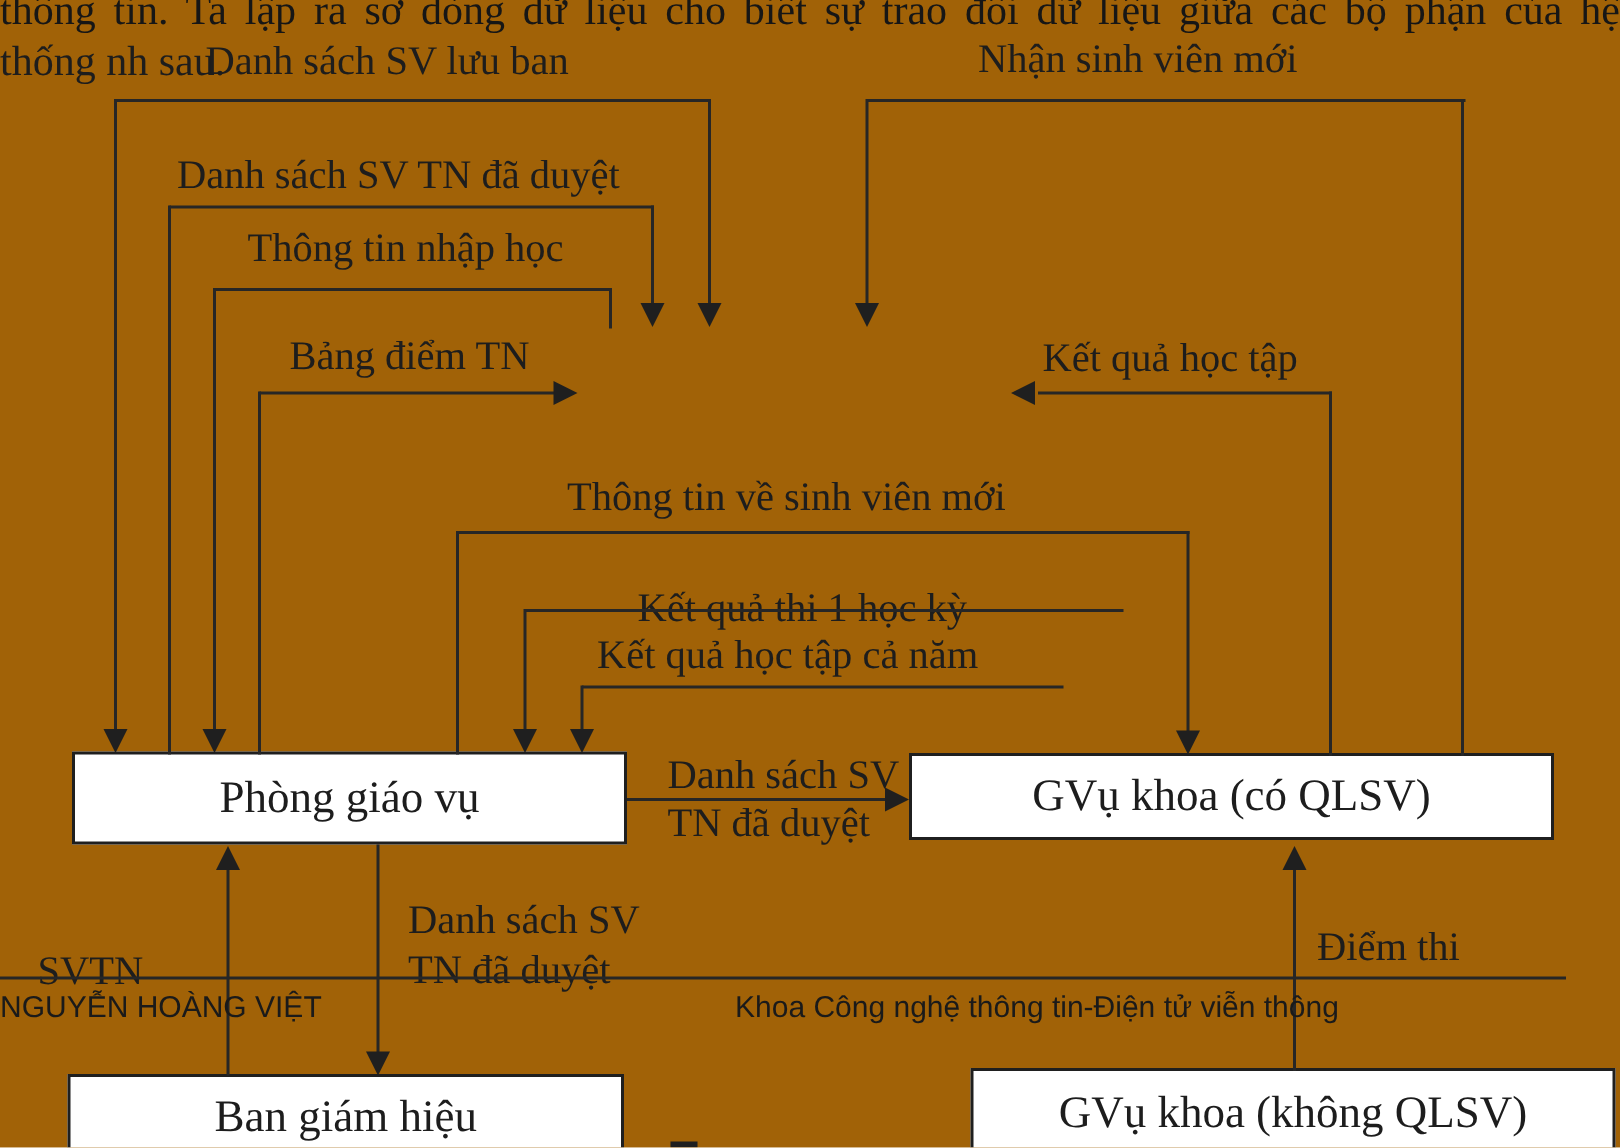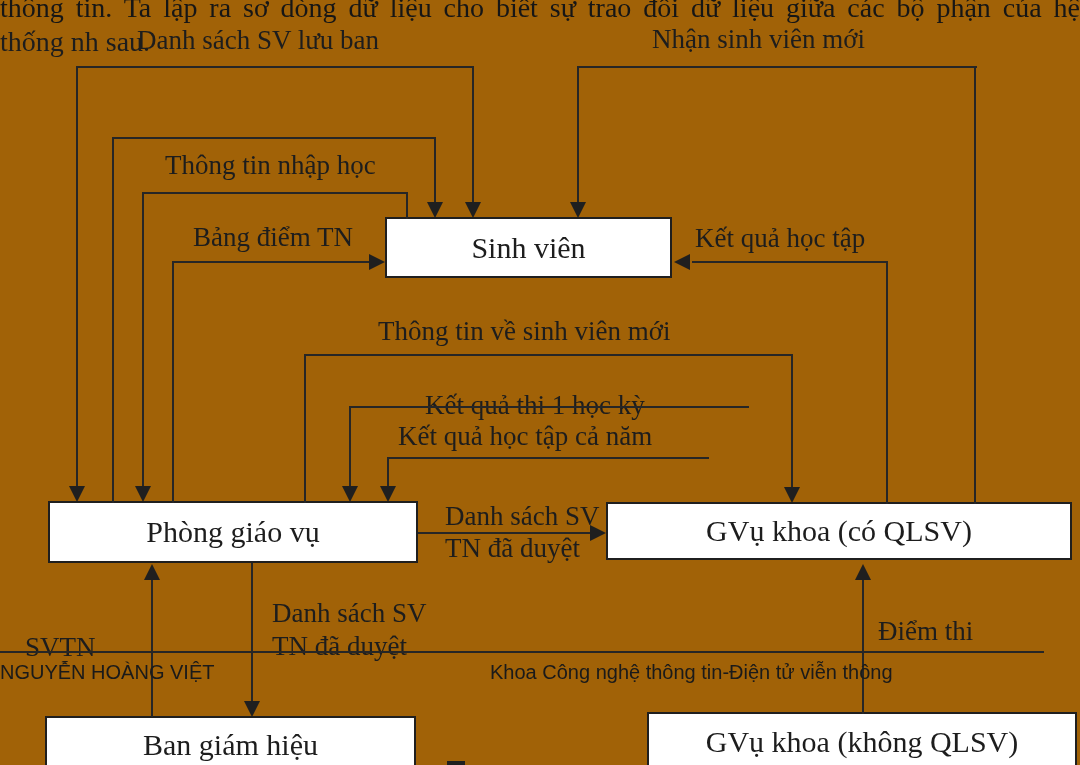--- a/index.html
+++ b/index.html
@@ -26,40 +26,38 @@
 </head>
 <body>
 
 <div id="stage">
 
   <div class="para" style="top:-8px;">thông tin. Ta lập ra sơ dòng dữ liệu cho biết sự trao đổi dữ liệu giữa các bộ phận của hệ</div>
   <div class="lbl" style="left:0px;top:26px;font-size:28px;">thống nh sau.</div>
 
   <div class="lbl" style="left:137px;top:25px;text-align:center;">Danh sách SV lưu ban</div>
   <div class="lbl" style="left:652px;top:24px;">Nhận sinh viên mới</div>
+  <div class="lbl" style="left:118px;top:101px;">Danh sách SV TN đã duyệt</div>
   <div class="lbl" style="left:165px;top:150px;">Thông tin nhập học</div>
   <div class="lbl" style="left:193px;top:222px;">Bảng điểm TN</div>
   <div class="lbl" style="left:695px;top:223px;">Kết quả học tập</div>
   <div class="lbl" style="left:378px;top:316px;">Thông tin về sinh viên mới</div>
   <div class="lbl" style="left:425px;top:390px;">Kết quả thi 1 học kỳ</div>
   <div class="lbl" style="left:398px;top:421px;">Kết quả học tập cả năm</div>
   <div class="lbl" style="left:445px;top:501px;">Danh sách SV</div>
   <div class="lbl" style="left:445px;top:533px;">TN đã duyệt</div>
   <div class="lbl" style="left:25px;top:632px;">SVTN</div>
   <div class="lbl" style="left:272px;top:598px;">Danh sách SV</div>
   <div class="lbl" style="left:272px;top:631px;">TN đã duyệt</div>
   <div class="lbl" style="left:878px;top:616px;">Điểm thi</div>
 
-  <div class="box" style="left:385px;top:217px;width:287px;height:61px;">
-    <span>Sinh viên</span>
-  </div>
   <div class="box" style="left:48px;top:501px;width:370px;height:62px;">
     <span>Phòng giáo vụ</span>
   </div>
-  <div class="box" style="left:606px;top:502px;width:466px;height:58px;">
+  <div class="box" style="left:606px;top:502px;width:430px;height:58px;">
     <span>GVụ khoa (có QLSV)</span>
   </div>
   <div class="box" style="left:45px;top:716px;width:371px;height:57px;">
     <span>Ban giám hiệu</span>
   </div>
   <div class="box" style="left:647px;top:712px;width:430px;height:60px;">
     <span>GVụ khoa (không QLSV)</span>
   </div>
 
   <div class="ln" style="left:77px;top:66px;width:397px;height:2px;"></div>

